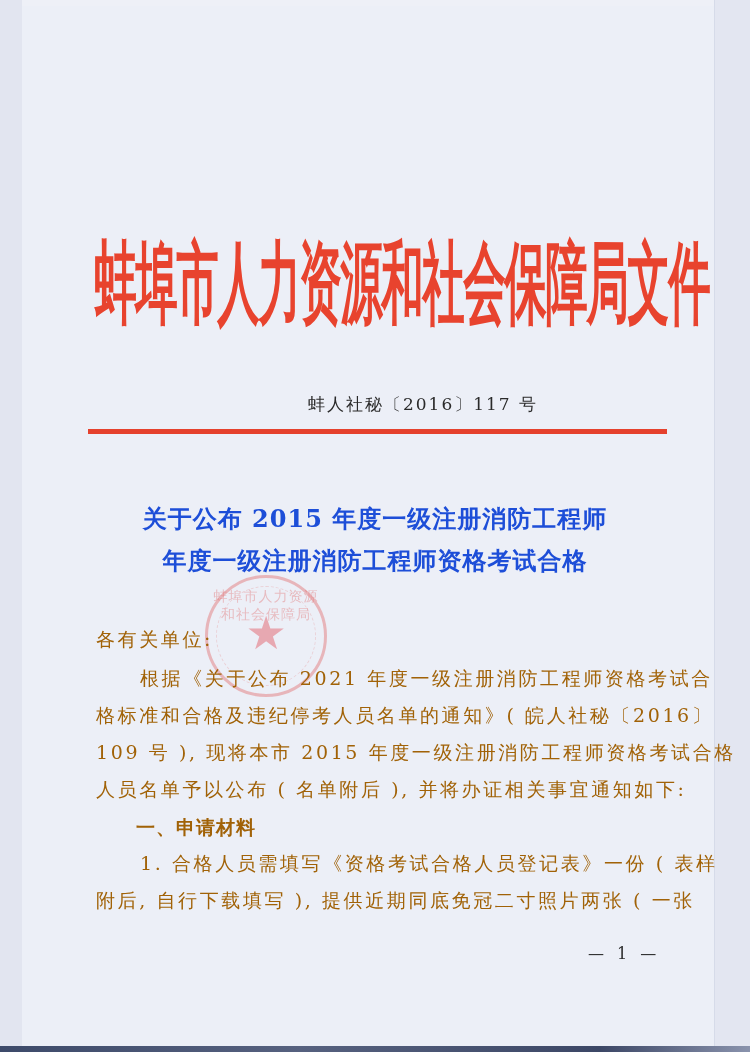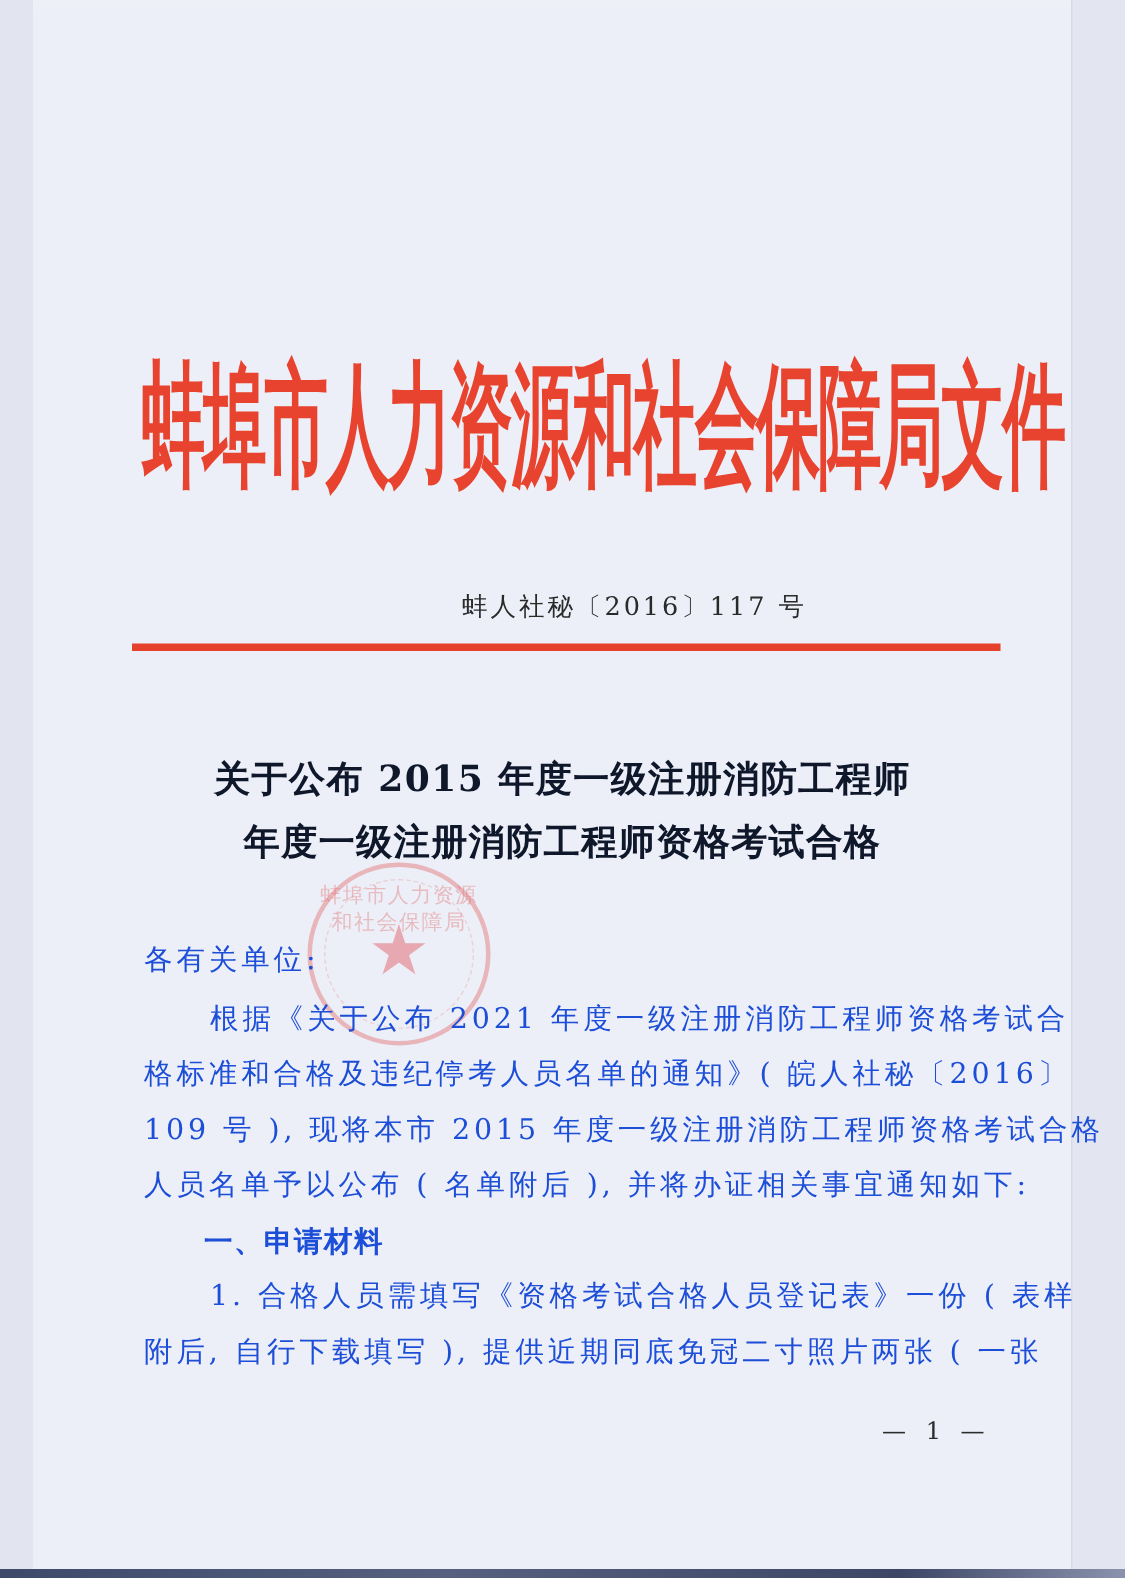--- a/index.html
+++ b/index.html
@@ -72,21 +72,21 @@
     width: 579px; height: 5px;
     background: #e5412d;
   }
 
   .notice-title {
     position: absolute;
     left: 0; width: 750px;
     text-align: center;
     font-weight: bold;
     font-size: 24px;
-    color: #0f172a;
+    color: #1d4ed8;
     letter-spacing: 1px;
     font-family: "DejaVu Serif", "Liberation Serif", serif;
   }
   .notice-title.l1 { top: 503px; }
   .notice-title.l2 { top: 545px; }
 
   .seal {
     position: absolute;
     left: 205px; top: 575px;
     width: 122px; height: 122px;
@@ -119,21 +119,21 @@
     color: rgba(226, 110, 110, 0.4);
     letter-spacing: 1px;
     font-family: "DejaVu Sans", sans-serif;
   }
 
   .body-line {
     position: absolute;
     left: 96px;
     width: 560px;
     font-size: 19px;
-    color: #1d4ed8;
+    color: #a16207;
     white-space: nowrap;
     letter-spacing: 2.6px;
     font-family: "DejaVu Serif", "Liberation Serif", serif;
   }
   .body-line.indent { left: 140px; width: 516px; }
   .body-line.section {
     left: 136px;
     font-family: "DejaVu Sans", "Liberation Sans", sans-serif;
     font-weight: bold;
     font-size: 19px;

